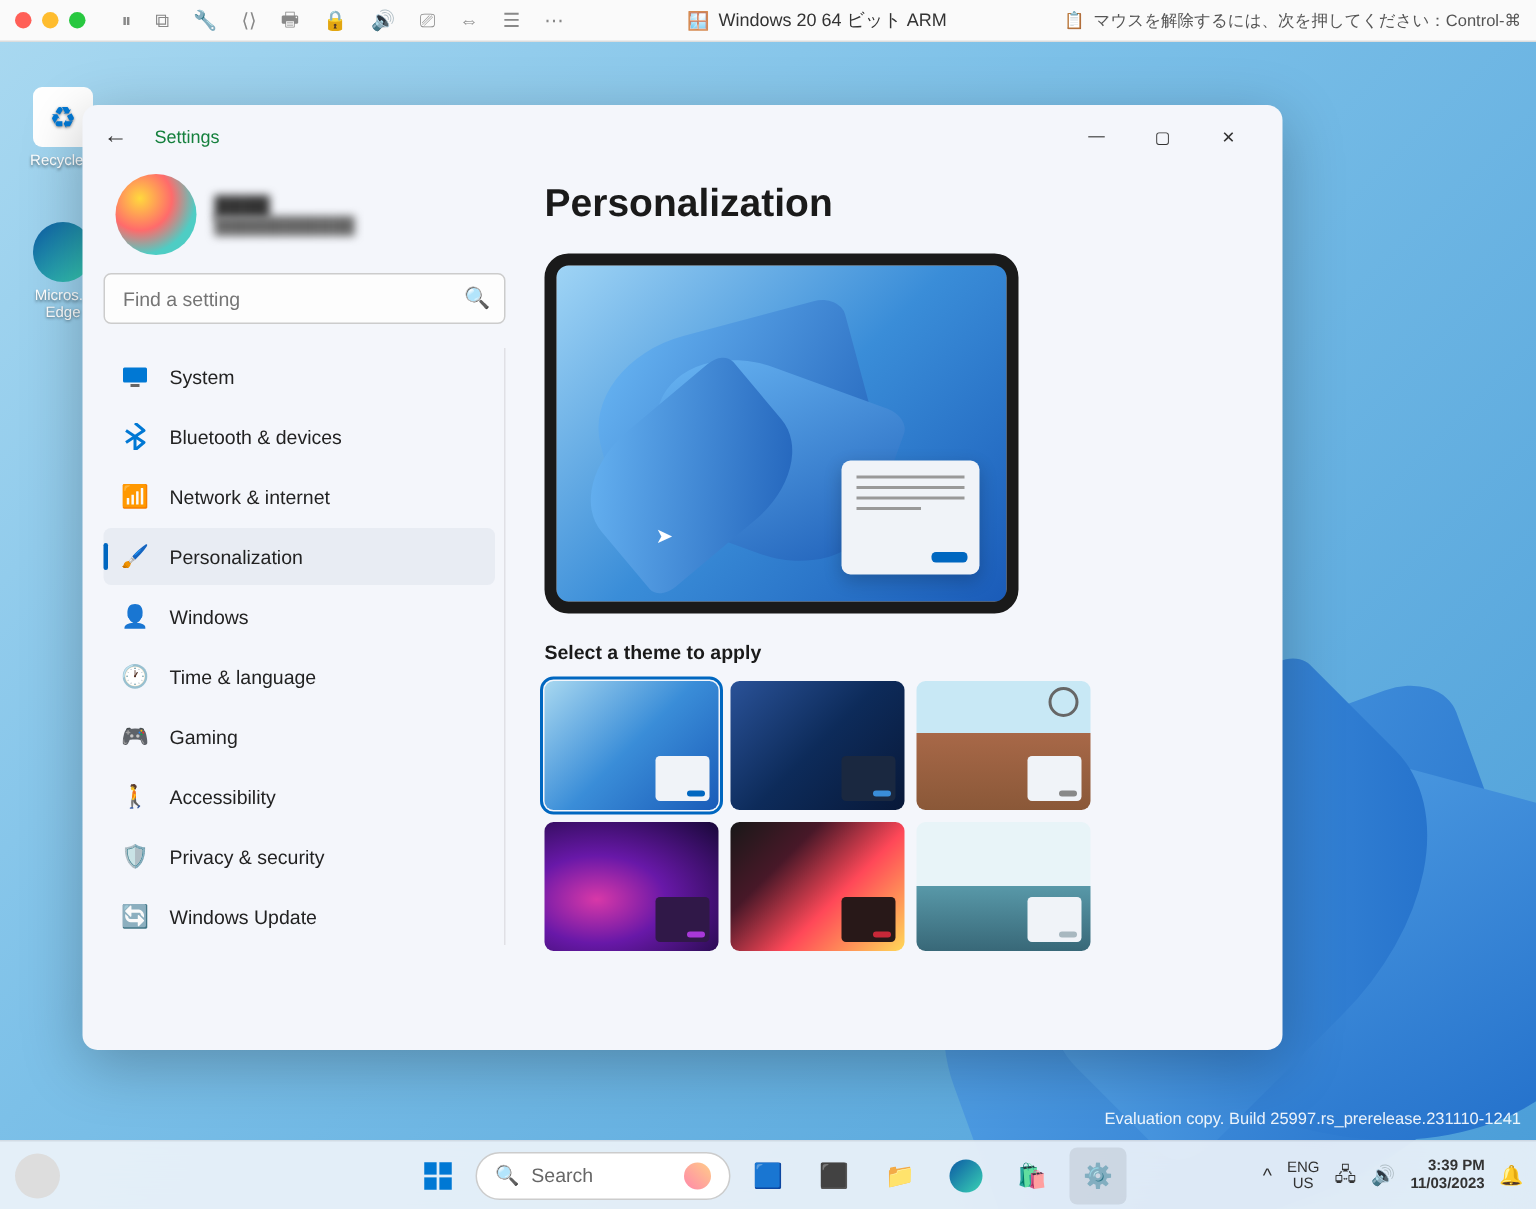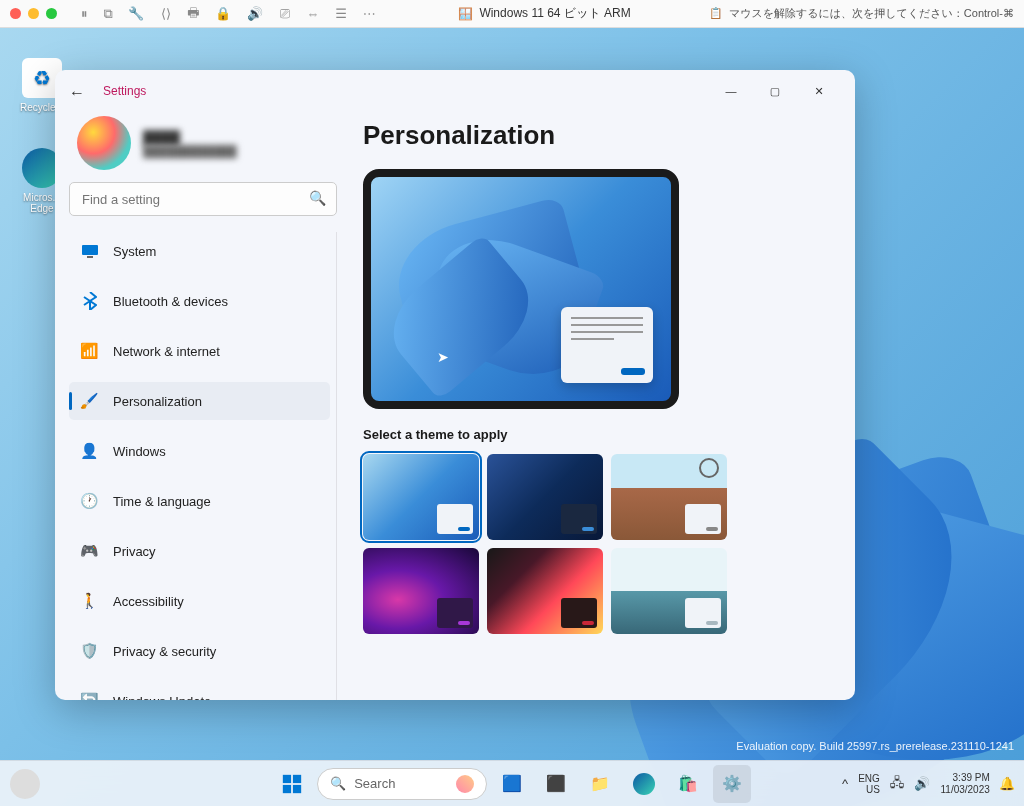--- a/index.html
+++ b/index.html
@@ -22,35 +22,35 @@
 .bloom-petal { position: absolute; border-radius: 50% 10% 50% 10%; background: linear-gradient(135deg, #5aa8e8, #1e6bc8); }
 .desktop-icon { position: absolute; width: 56px; text-align: center; color: white; font-size: 10px; text-shadow: 0 1px 2px rgba(0,0,0,0.5); }
 .desktop-icon .ico { width: 40px; height: 40px; margin: 0 auto 4px; background: white; border-radius: 6px; display: flex; align-items: center; justify-content: center; }
 .recycle .ico { background: white; }
 .edge .ico { background: linear-gradient(135deg, #0c59a4, #39d2b4); border-radius: 50%; }
 
 
 .settings-window { position: absolute; top: 42px; left: 55px; width: 800px; height: 630px; background: #f4f6fb; border-radius: 10px; box-shadow: 0 10px 40px rgba(0,0,0,0.25); display: flex; flex-direction: column; overflow: hidden; }
 .settings-titlebar { height: 42px; display: flex; align-items: center; padding: 0 14px; }
 .settings-titlebar .back { font-size: 16px; color: #333; margin-right: 18px; cursor: pointer; }
-.settings-titlebar .title { font-size: 12px; color: #be185d; }
+.settings-titlebar .title { font-size: 12px; color: #15803d; }
 .win-controls { margin-left: auto; display: flex; gap: 0; }
 .win-controls > div { width: 44px; height: 30px; display: flex; align-items: center; justify-content: center; cursor: pointer; font-size: 11px; color: #333; }
 
 .settings-body { flex: 1; display: flex; overflow: hidden; }
 .sidebar { width: 296px; padding: 0 14px; overflow-y: auto; }
 .profile { display: flex; align-items: center; gap: 12px; padding: 10px 8px 18px; height: 70px; }
 .avatar { width: 54px; height: 54px; border-radius: 50%; background: radial-gradient(circle at 30% 30%, #ffd93d, #ff6b6b 40%, #4ecdc4 70%); position: relative; }
 .profile-text { color: #888; }
 .profile-name { filter: blur(3px); font-size: 13px; font-weight: 600; color: #333; }
 .profile-email { filter: blur(3px); font-size: 11px; color: #666; }
 .search-box { position: relative; margin-bottom: 16px; }
 .search-box input { width: 100%; height: 34px; border: 1px solid #ccc; border-radius: 5px; padding: 0 14px 0 12px; font-size: 13px; background: #fdfdfd; }
 .search-box .sicon { position: absolute; right: 10px; top: 8px; color: #666; font-size: 14px; }
-.nav { display: flex; flex-direction: column; gap: 12px; border-right: 1px solid #e0e0e5; padding-right: 6px; }
+.nav { display: flex; flex-direction: column; gap: 2px; border-right: 1px solid #e0e0e5; padding-right: 6px; }
 .nav-item { display: flex; align-items: center; gap: 14px; padding: 10px 12px; border-radius: 5px; font-size: 13px; color: #222; cursor: pointer; position: relative; }
 .nav-item.active { background: #e8ecf3; }
 .nav-item.active::before { content: ''; position: absolute; left: 0; top: 10px; bottom: 10px; width: 3px; background: #0067c0; border-radius: 2px; }
 .nav-item .nicon { width: 18px; height: 18px; display: flex; align-items: center; justify-content: center; font-size: 15px; }
 
 .main { flex: 1; padding: 8px 28px 0 12px; overflow-y: auto; }
 .main h1 { font-size: 26px; font-weight: 600; color: #1a1a1a; margin-bottom: 18px; }
 .preview { width: 316px; height: 240px; border: 8px solid #1a1a1a; border-radius: 16px; background: linear-gradient(135deg, #9fd4f5 0%, #3a8dd8 50%, #1a5bb8 100%); position: relative; overflow: hidden; margin-bottom: 18px; }
 .preview .mini-bloom { position: absolute; inset: 0; }
 .preview .petal { position: absolute; background: linear-gradient(135deg, #6bb8f5, #1e5fb8); border-radius: 40% 10% 40% 10%; }
@@ -83,22 +83,22 @@
 .watermark { position: absolute; right: 10px; bottom: 52px; color: rgba(255,255,255,0.9); font-size: 11px; text-align: right; line-height: 1.4; }
 
 
 .taskbar { position: absolute; bottom: 0; left: 0; right: 0; height: 46px; background: rgba(240,244,250,0.9); backdrop-filter: blur(20px); border-top: 1px solid rgba(0,0,0,0.08); display: flex; align-items: center; }
 .tb-left { position: absolute; left: 10px; width: 30px; height: 30px; border-radius: 50%; background: #ddd; }
 .tb-center { margin: 0 auto; display: flex; align-items: center; gap: 6px; }
 .tb-icon-btn { width: 38px; height: 38px; border-radius: 5px; display: flex; align-items: center; justify-content: center; cursor: pointer; }
 .start-btn svg { width: 22px; height: 22px; }
 .search-pill { width: 170px; height: 32px; background: white; border: 1px solid #ccc; border-radius: 16px; display: flex; align-items: center; padding: 0 12px; gap: 8px; font-size: 13px; color: #666; }
 .tb-right { position: absolute; right: 8px; display: flex; align-items: center; gap: 10px; font-size: 11px; color: #333; }
-.tb-right .lang { text-align: right; line-height: 1.1; font-size: 10px; }
-.tb-right .clock { text-align: right; line-height: 1.2; font-size: 10px; }
+.tb-right .lang { text-align: center; line-height: 1.1; font-size: 10px; }
+.tb-right .clock { text-align: right; line-height: 1.2; font-size: 10px; font-weight: bold; }
 .tb-right .tray-icon { font-size: 13px; }
 </style>
 </head>
 <body>
 
 <div class="vm-toolbar">
   <div class="traffic-lights">
     <div class="tl red"></div>
     <div class="tl yellow"></div>
     <div class="tl green"></div>
@@ -109,21 +109,21 @@
   <span class="tb-icon">⟨⟩</span>
   <span class="tb-icon">🖶</span>
   <span class="tb-icon">🔒</span>
   <span class="tb-icon">🔊</span>
   <span class="tb-icon">⎚</span>
   <span class="tb-icon">⇔</span>
   <span class="tb-icon">☰</span>
   <span class="tb-icon">⋯</span>
   <div class="vm-title">
     <span>🪟</span>
-    <span>Windows 11 64 ビット ARM</span>
+    <span>Windows 20 64 ビット ARM</span>
   </div>
   <div class="vm-right">
     <span>📋</span>
     <span>マウスを解除するには、次を押してください：Control-⌘</span>
   </div>
 </div>
 
 <div class="desktop">
   <div class="bloom">
     <div class="bloom-petal" style="width:400px;height:300px;right:100px;bottom:50px;transform:rotate(-20deg)"></div>
@@ -205,21 +205,21 @@
             <div class="nav-item">
               <span class="nicon">
                 <span style="color:#0078d4">🕐</span>
               </span>
               <span>Time &amp; language</span>
             </div>
             <div class="nav-item">
               <span class="nicon">
                 <span style="color:#888">🎮</span>
               </span>
-              <span>Privacy</span>
+              <span>Gaming</span>
             </div>
             <div class="nav-item">
               <span class="nicon">
                 <span style="color:#0078d4">🚶</span>
               </span>
               <span>Accessibility</span>
             </div>
             <div class="nav-item">
               <span class="nicon">
                 <span style="color:#888">🛡️</span>

